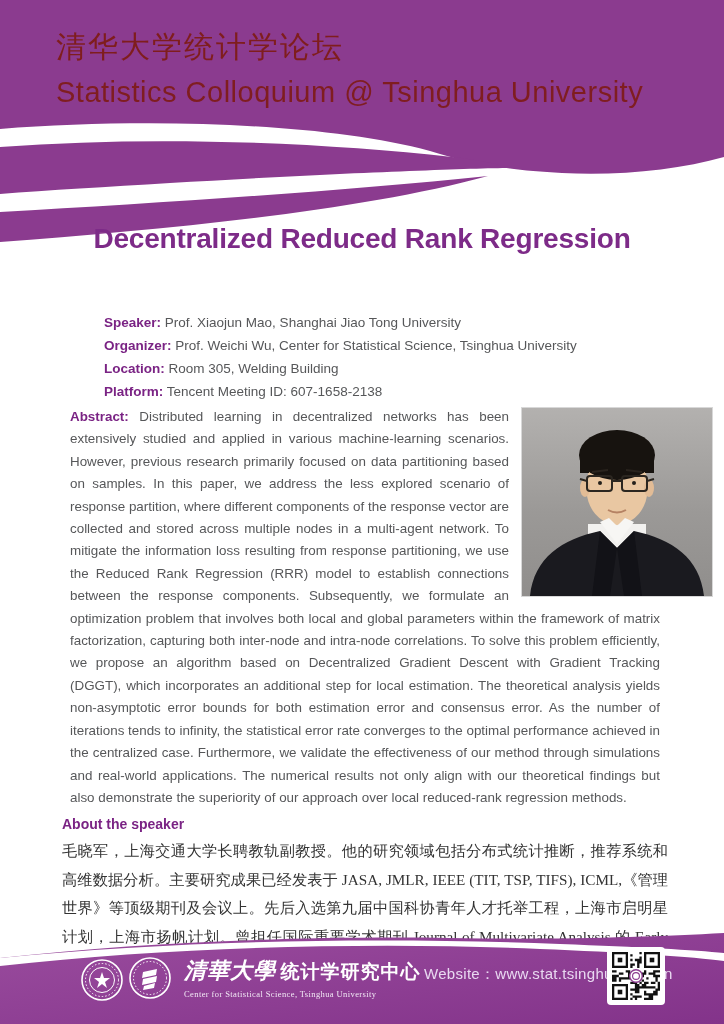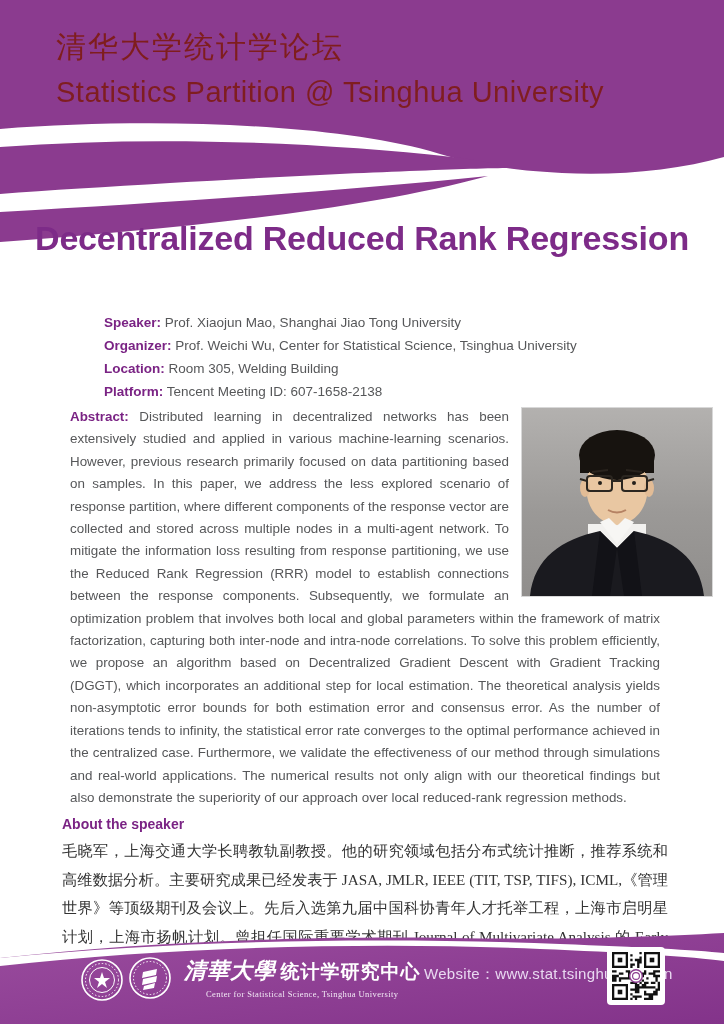--- a/index.html
+++ b/index.html
@@ -8,21 +8,21 @@
     background:#ffffff;font-family:"Liberation Sans",sans-serif;
   }
   
   .waves-top{position:absolute;top:0;left:0;}
   .header-text{position:absolute;top:27px;left:56px;color:#7f1d1d;}
   .h-zh{font-size:30px;letter-spacing:2px;font-weight:400;}
   .h-en{font-size:29px;margin-top:8px;letter-spacing:.5px;font-weight:400;opacity:.97;}
   
   .talk-title{
     position:absolute;top:221px;left:0;width:724px;margin:0;
-    text-align:center;color:#7d2b88;font-size:34px;font-weight:bold;
+    text-align:center;color:#7d2b88;font-size:28px;font-weight:bold;
     line-height:35px;letter-spacing:-.2px;
   }
   
   .content{position:absolute;top:311px;left:62px;width:606px;}
   .drow{font-size:13.5px;line-height:23px;color:#565759;margin-left:42px;}
   .lab{color:#7a2384;font-weight:bold;}
   .photo{
     float:right;width:190px;height:188px;margin:5px -44px 8px 13px;
     background:linear-gradient(180deg,#b3b1af 0%,#9b9997 55%,#908e8c 100%);
     outline:1px solid #d8d8d8;
@@ -41,40 +41,40 @@
   .footer{position:absolute;left:16px;top:934px;width:724px;height:90px;color:#ffffff;}
   .seal{position:absolute;}
   .center-names{position:absolute;left:168px;top:22px;white-space:nowrap;}
   .c-script{
     font-family:"Liberation Serif","DejaVu Serif",serif;font-style:italic;
     font-weight:bold;font-size:22px;letter-spacing:1px;
   }
   .c-name{font-size:19px;font-weight:bold;letter-spacing:1px;}
   .c-en{
     font-family:"Liberation Serif","DejaVu Serif",serif;
-    font-size:8.5px;letter-spacing:.4px;margin-top:3px;color:#f3eaf6;text-align:center;
+    font-size:8.5px;letter-spacing:.4px;margin-top:3px;color:#f3eaf6;
   }
   .website{position:absolute;left:408px;top:31px;font-size:15px;color:#e9d9f1;letter-spacing:.3px;}
   .qr-box{
     position:absolute;left:591px;top:13px;width:58px;height:58px;
     background:#ffffff;border-radius:4px;display:flex;align-items:center;justify-content:center;
   }
 </style>
 </head>
 <body>
 
 <svg class="waves-top" width="724" height="250" viewBox="0 0 724 250">
   <path fill="#8b3b8f" d="M0,0 H724 V157 C678,170 618,176 562,173 C500,170 462,161 430,151 C322,122 142,118 0,129 Z"></path>
   <path fill="#8b3b8f" d="M0,147 C158,135 325,143 452,157 C478,160 498,164 512,168 C470,168 300,175 170,183 C108,187 48,190 0,194 Z"></path>
   <path fill="#8b3b8f" d="M0,212 C162,203 342,191 488,176 C356,212 158,230 0,242 Z"></path>
 </svg>
 
 <div class="header-text">
   <div class="h-zh">清华大学统计学论坛</div>
-  <div class="h-en">Statistics Partition @ Tsinghua University</div>
+  <div class="h-en">Statistics Colloquium @ Tsinghua University</div>
 </div>
 
 <h1 class="talk-title"><span>Decentralized Reduced Rank Regression</span><br></h1>
 
 <div class="content">
   <div class="drow"><span class="lab">Speaker:</span> <span>Prof. Xiaojun Mao, Shanghai Jiao Tong University</span></div>
   <div class="drow"><span class="lab">Organizer:</span> <span>Prof. Weichi Wu, Center for Statistical Science, Tsinghua University</span></div>
   <div class="drow"><span class="lab">Location:</span> <span>Room 305, Welding Building</span></div>
   <div class="drow"><span class="lab">Platform:</span> <span>Tencent Meeting ID: 607-1658-2138</span></div>
 

